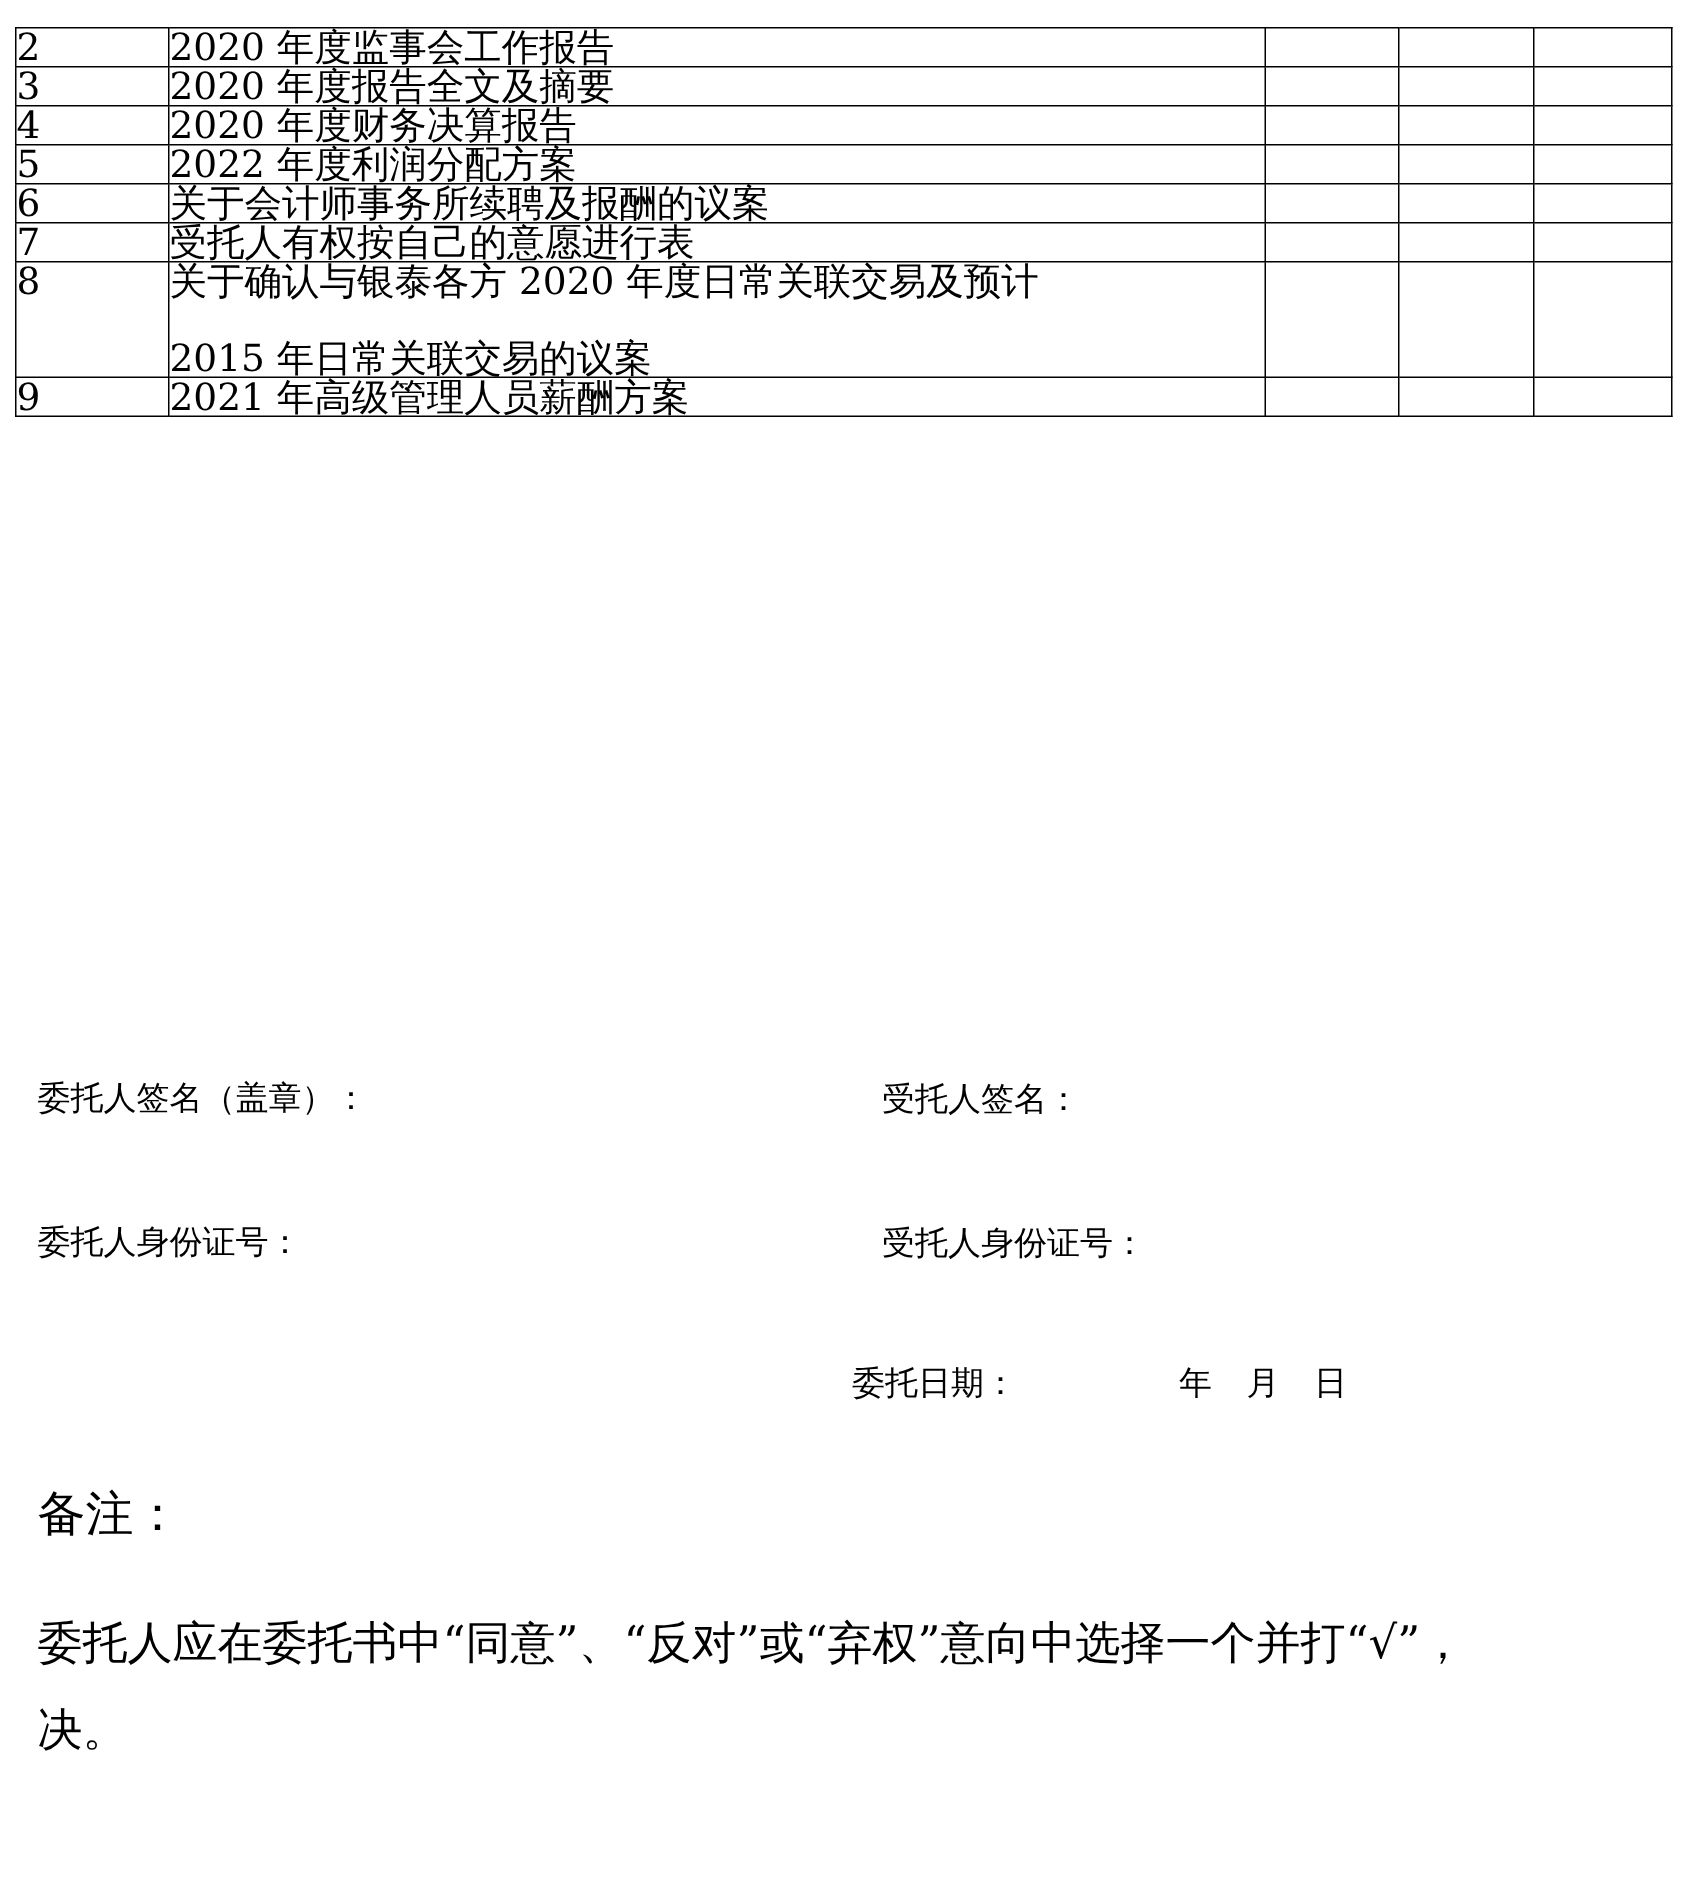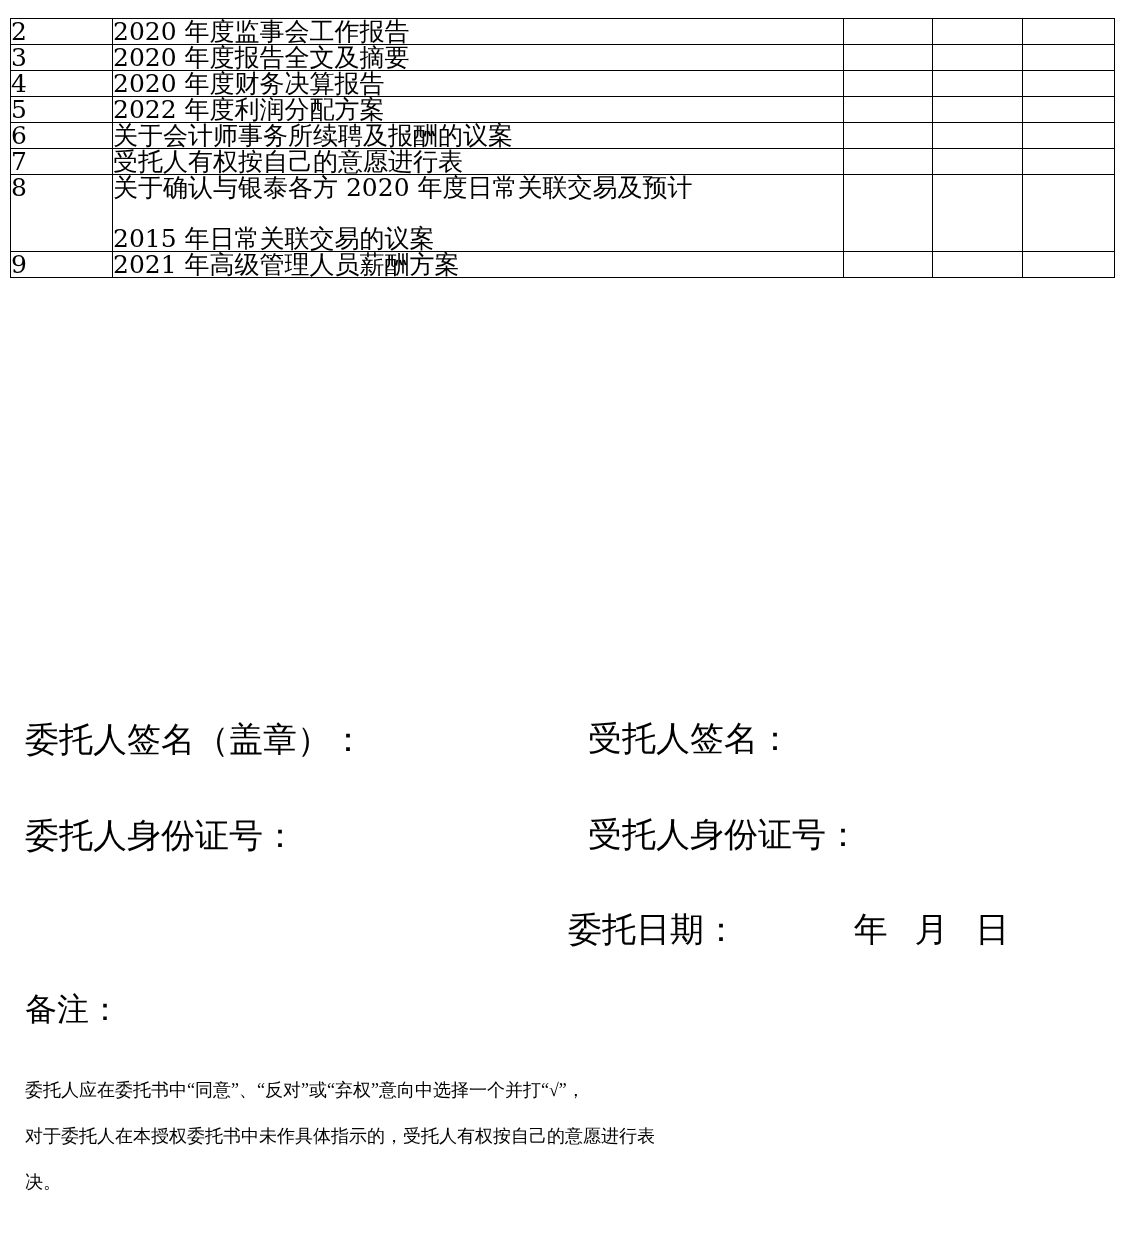--- a/index.html
+++ b/index.html
@@ -60,21 +60,21 @@
   
   .sig-area {
     position: absolute;
     left: 0;
     top: 700px;
     width: 1122px;
     height: 270px;
   }
   .sig-line {
     position: absolute;
-    font-size: 34px;
+    font-size: 22px;
     line-height: 1.0;
     white-space: nowrap;
   }
   .sig-left  { left: 25px; }
   .sig-right { left: 588px; font-family: Liberation Serif, serif; }
 
   .sig-r1 { top: 22px; }
   .sig-r2 { top: 118px; }
   .sig-r3 { top: 212px; left: 568px; }
 
@@ -88,24 +88,23 @@
     left: 25px;
     top: 993px;
     width: 1075px;
   }
   .remarks-title {
     font-size: 32px;
     line-height: 1.0;
     margin: 0 0 56px 0;
   }
   .remarks-body {
-    font-size: 18px;
+    font-size: 30px;
     line-height: 1.0;
     margin: 0;
-    font-family: Liberation Serif, serif;
   }
   .remarks-body .rline {
     display: block;
     white-space: nowrap;
   }
   .remarks-body .rline + .rline {
     margin-top: 28px;
   }
 </style>
 </head>
@@ -223,16 +222,15 @@
     <span class="date-unit">月</span>
     <span class="date-unit">日</span>
   </div>
 
 </div>
 
 <div class="remarks">
   <p class="remarks-title">备注：</p>
   <p class="remarks-body">
     <span class="rline">委托人应在委托书中“同意”、“反对”或“弃权”意向中选择一个并打“√”，</span>
-    <span class="rline">对于委托人在本授权委托书中未作具体指示的，受托人有权按自己的意愿进行表</span>
     <span class="rline">决。</span>
   </p>
 </div>
 
 </body></html>

